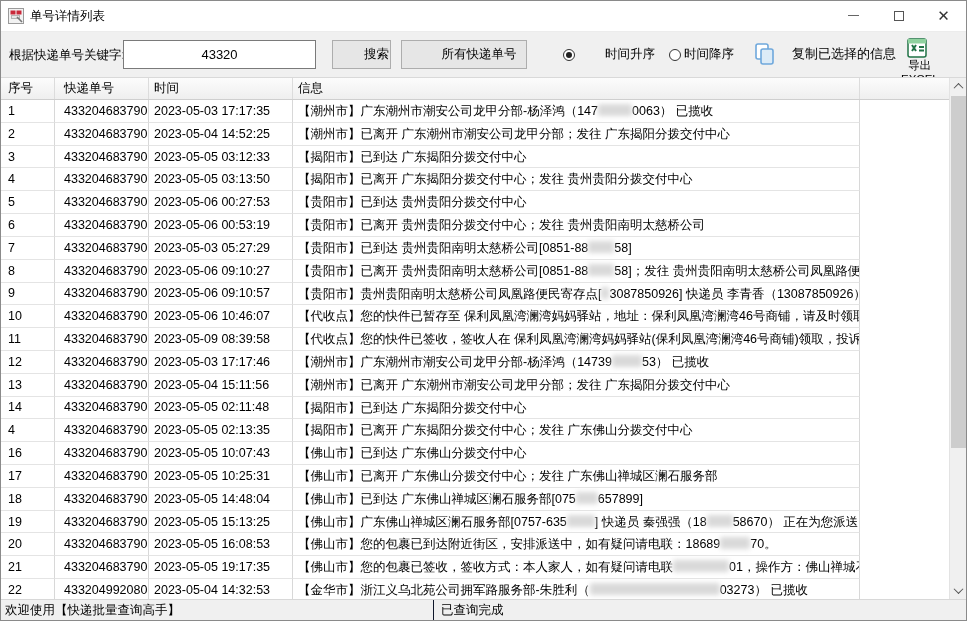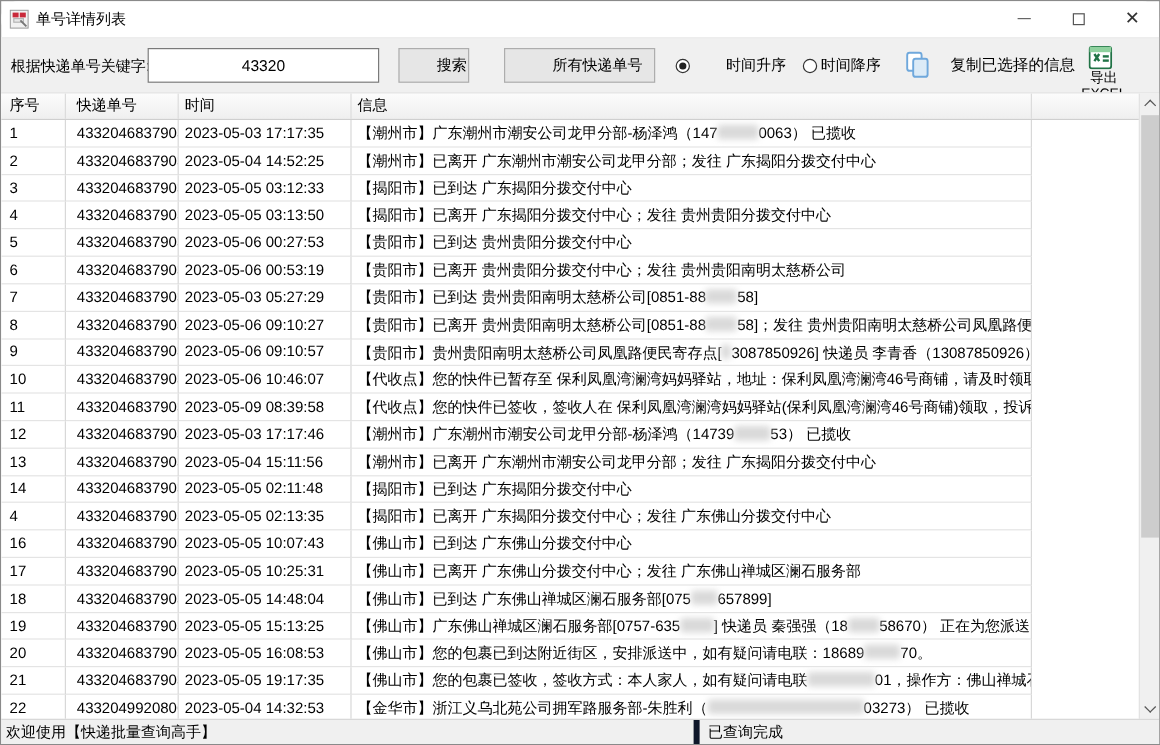--- a/index.html
+++ b/index.html
@@ -19,21 +19,21 @@
   .glyph-max{width:10px;height:10px;border:1px solid #555;}
   .glyph-close{font-size:15px;color:#333;line-height:1;}
   
   .toolbar{position:absolute;top:30px;left:0;right:0;height:46px;background:#f0f0f0;border-top:1px solid #ececec;}
   .tb-label{position:absolute;left:8px;top:15px;font-size:12.5px;}
   .tb-input{position:absolute;left:122px;top:8px;width:193px;height:29px;border:1px solid #7a7a7a;background:#fff;
     font-size:13px;text-align:center;font-family:"Liberation Sans","DejaVu Sans",sans-serif;outline:none;}
   .tb-btn{position:absolute;top:8px;height:29px;background:#e6e6e6;border:1px solid #adadad;
     font-size:12.5px;display:flex;align-items:center;justify-content:center;padding-left:30px;}
   .btn-search{left:331px;width:59px;}
-  .btn-all{left:419px;width:126px;}
+  .btn-all{left:400px;width:126px;}
   .radio-group{position:absolute;top:14px;display:flex;align-items:center;font-size:12.5px;}
   .rg1{left:562px;gap:27px;} .rg2{left:668px;}
   .radio-circle{width:12px;height:12px;border:1px solid #333;border-radius:50%;background:#fff;margin-right:3px;
     display:inline-flex;align-items:center;justify-content:center;}
   .radio-dot{width:6px;height:6px;border-radius:50%;background:#222;}
   .copy-btn{position:absolute;left:753px;top:10px;display:flex;align-items:center;}
   .copy-btn .lbl{font-size:13px;margin-left:16px;text-align:center;}
   .export-btn{position:absolute;left:894px;top:6px;display:flex;align-items:center;flex-direction:column;}
   .export-text{margin-left:6px;font-size:11.5px;line-height:1.25;text-align:center;}
   
@@ -58,21 +58,21 @@
   .vscroll{position:absolute;top:0;right:0;bottom:0;width:17px;background:#f0f0f0;border-left:1px solid #e3e3e3;}
   .sb-arrow{position:absolute;left:0;width:17px;height:17px;display:flex;align-items:center;justify-content:center;}
   .sb-up{top:0;} .sb-down{bottom:0;}
   .chev{width:7px;height:7px;border-left:1.4px solid #555;border-bottom:1.4px solid #555;}
   .chev.up{transform:rotate(135deg) translate(1px,-1px);}
   .chev.down{transform:rotate(-45deg) translate(1px,-1px);}
   .sb-thumb{position:absolute;left:1px;top:18px;width:15px;height:352px;background:#cdcdcd;}
   
   .statusbar{position:absolute;left:0;right:0;bottom:0;height:21px;background:#f0f0f0;border-top:1px solid #d8d8d8;
     display:flex;font-size:12.5px;align-items:center;}
-  .status-left{width:582px;height:100%;display:flex;align-items:center;padding-left:4px;border-right:5px solid #0f172a;}
+  .status-left{width:433px;height:100%;display:flex;align-items:center;padding-left:4px;border-right:1px solid #0f172a;}
   .status-right{flex:1;height:100%;display:flex;align-items:center;padding-left:7px;}
 </style>
 </head>
 <body>
 
 <div class="window">
 
   <div class="titlebar">
     <svg class="app-icon" viewBox="0 0 16 16">
       <rect x="0.5" y="0.5" width="15" height="15" fill="#f2f2f2" stroke="#9a9a9a"></rect>

